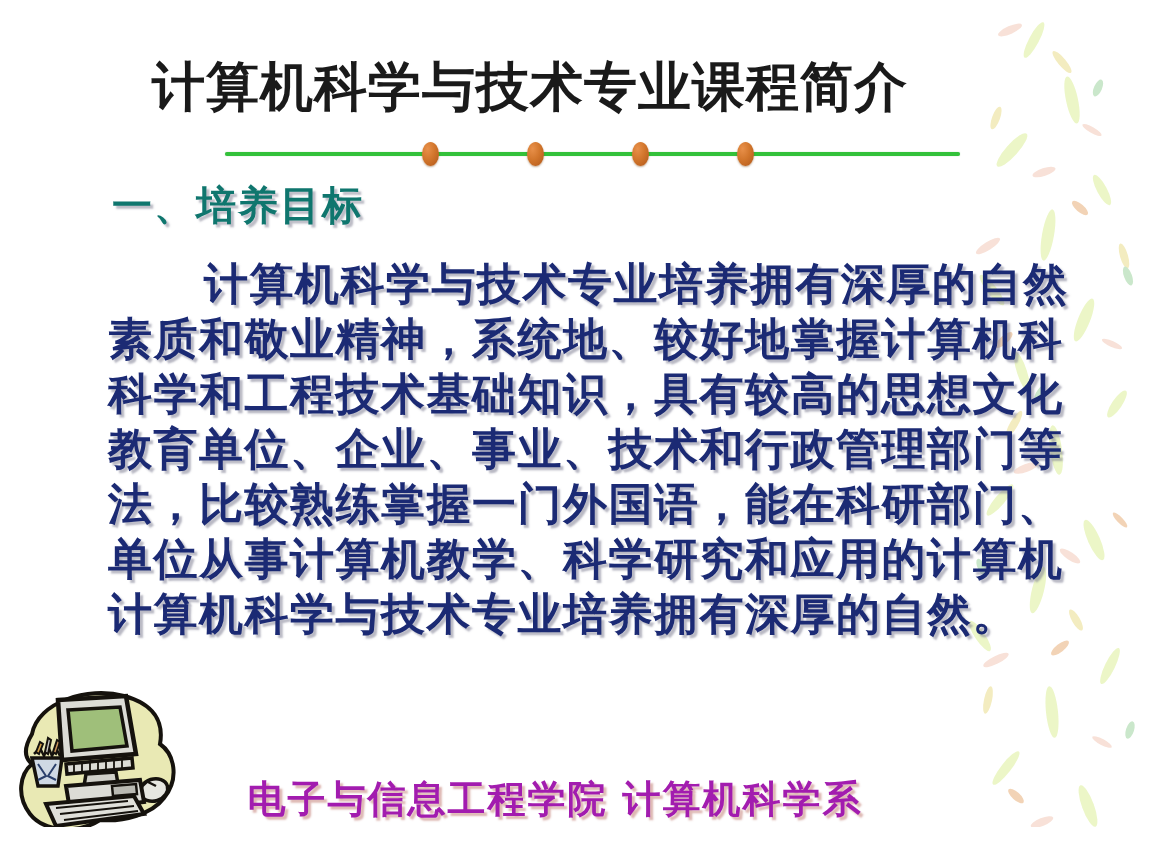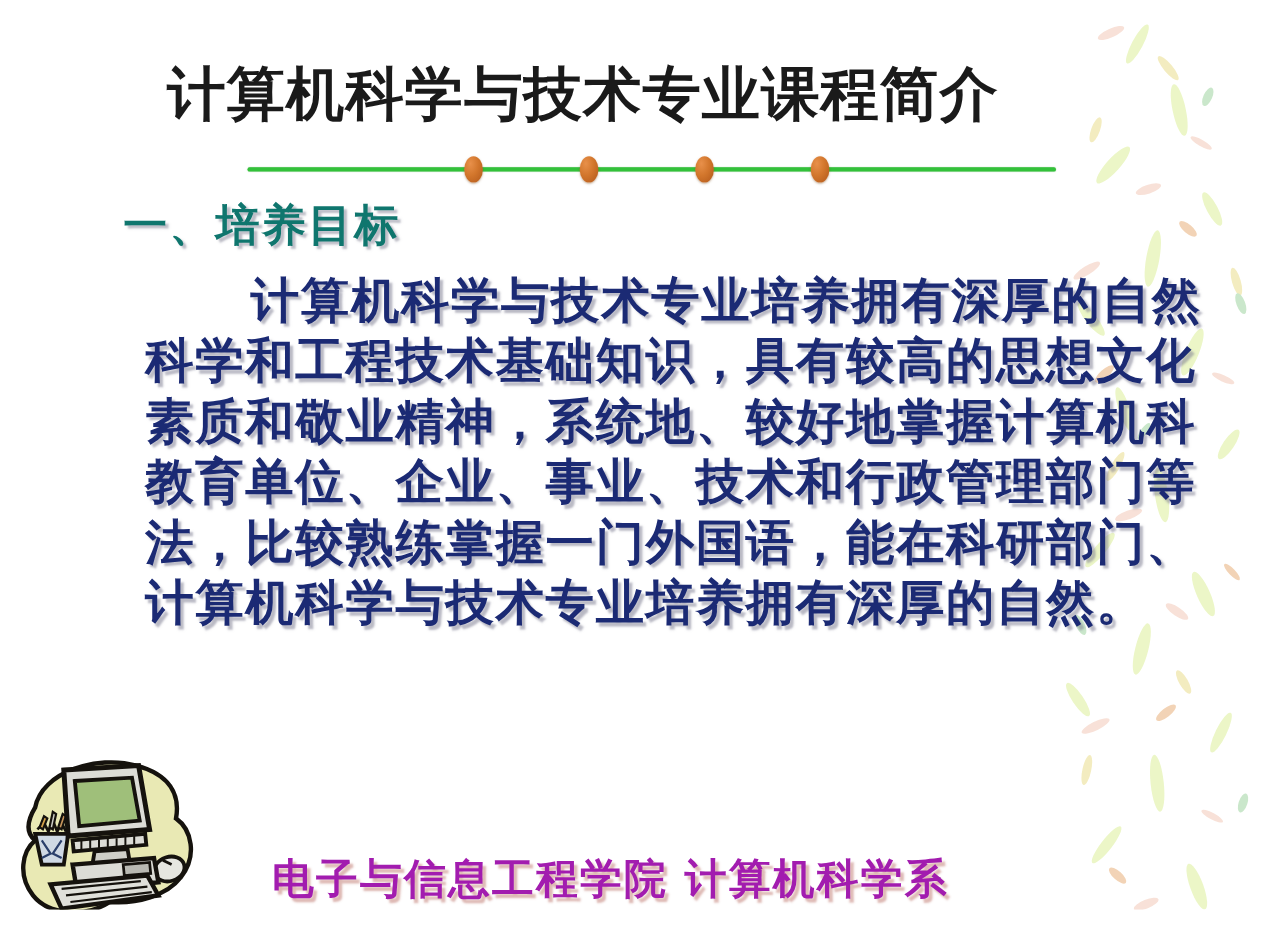--- a/index.html
+++ b/index.html
@@ -95,24 +95,23 @@
     color: #0f766e;
     text-shadow: 3px 3px 2px rgba(120,120,140,.50);
     z-index: 4;
     white-space: nowrap;
   }
 
   
   .body-text {
     position: absolute;
     left: 108px;
-    top: 246px;
+    top: 256px;
     width: 980px;
     z-index: 4;
-    margin-left: 24px;
   }
   .body-line {
     font-family: "DejaVu Serif", "Liberation Serif", serif;
     font-weight: bold;
     font-size: 44px;
     line-height: 55px;
     letter-spacing: 1.5px;
     color: #1b2a74;
     text-shadow: 3px 3px 2px rgba(125,125,145,.55);
     white-space: nowrap;
@@ -222,24 +221,25 @@
     <div class="bead b1"></div>
     <div class="bead b2"></div>
     <div class="bead b3"></div>
     <div class="bead b4"></div>
   </div>
 
   <div class="section-heading">一、培养目标</div>
 
   <div class="body-text">
     <div class="body-line indent">计算机科学与技术专业培养拥有深厚的自然</div>
+    <div class="body-line">素质和敬业精神，系统地、较好地掌握计算机科</div>
     <div class="body-line">科学和工程技术基础知识，具有较高的思想文化</div>
-    <div class="body-line">素质和敬业精神，系统地、较好地掌握计算机科</div>
     <div class="body-line">教育单位、企业、事业、技术和行政管理部门等</div>
     <div class="body-line">法，比较熟练掌握一门外国语，能在科研部门、</div>
+    <div class="body-line">单位从事计算机教学、科学研究和应用的计算机</div>
     <div class="body-line">计算机科学与技术专业培养拥有深厚的自然。</div>
   </div>
 
   <div class="clipart">
     <svg width="186" height="172" viewBox="0 0 186 172" xmlns="http://www.w3.org/2000/svg">
 
       <path d="M28 52 C34 20 84 4 120 14 C150 22 160 40 156 62
                C170 72 176 96 160 116 C148 132 120 140 96 138
                C74 152 40 150 26 132 C12 114 16 92 28 82
                C18 74 22 62 28 52 Z" fill="#e9e9b4" stroke="#15120d" stroke-width="4"></path>

